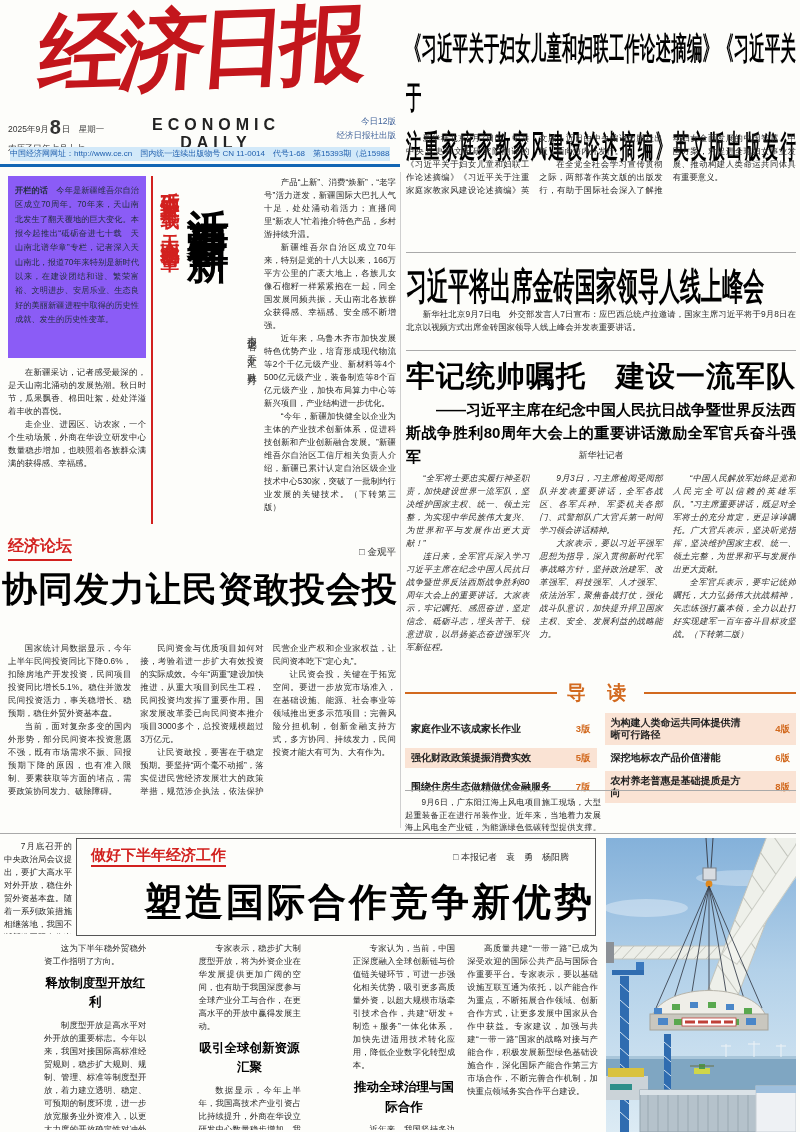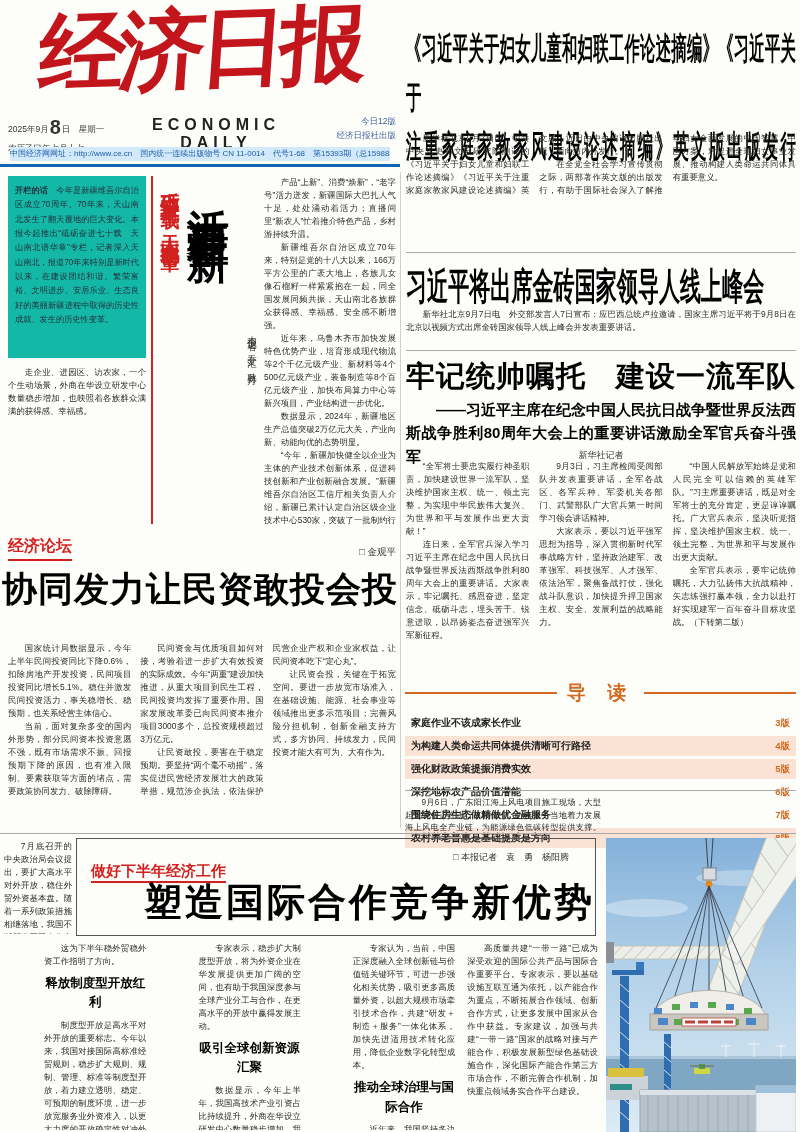--- a/index.html
+++ b/index.html
@@ -33,38 +33,38 @@
   .hr1{left:406px;top:252px;width:390px;}
   .brics-hl{left:406px;top:262px;width:630px;transform:scale(0.62,1.1);transform-origin:0 0;
             font-weight:900;font-size:34px;white-space:nowrap;color:#000;}
   .brics-body{left:406px;top:308px;width:390px;height:36px;}
   .hr2{left:406px;top:350px;width:390px;}
   .mil-hl{left:406px;top:357px;width:390px;text-align:center;font-size:29px;font-weight:700;
           letter-spacing:1px;color:#000;}
   .mil-sub{left:406px;top:398px;width:390px;font-size:15px;font-weight:700;line-height:1.55;
            text-align:justify;text-indent:2em;color:#000;}
   .mil-by{left:406px;top:449px;width:390px;text-align:center;font-size:9px;color:#333;}
-  .mil-cols{left:406px;top:460px;width:390px;height:212px;column-count:3;column-gap:10px;}
+  .mil-cols{left:406px;top:472px;width:390px;height:212px;column-count:3;column-gap:10px;font-style:italic;}
 
   
   .daodu{left:405px;top:680px;width:391px;}
   .daodu-title{display:flex;align-items:center;gap:10px;color:#d2691e;font-weight:900;
                font-size:19px;letter-spacing:8px;justify-content:center;}
   .daodu-title:before,.daodu-title:after{content:"";flex:1;height:2px;background:#d2691e;}
-  .daodu-grid{margin-top:7px;display:grid;grid-template-columns:1fr;gap:3px 8px;}
+  .daodu-grid{margin-top:7px;display:grid;grid-template-columns:1fr 1fr;gap:3px 8px;}
   .daodu-item{display:flex;justify-content:space-between;align-items:center;padding:4px 6px;
               font-size:10px;font-weight:700;color:#222;line-height:1.2;}
   .daodu-item .pg{color:#d2691e;font-weight:700;font-size:9.5px;margin-left:4px;white-space:nowrap;}
   .shaded{background:#fae3d4;gap:28px;}
   .hr3{left:405px;top:790px;width:391px;}
   .caption{left:405px;top:797px;width:196px;height:38px;font-size:8.2px;}
 
   
   .vrule-mid{left:400px;top:172px;height:656px;}
-  .bluebox{left:8px;top:176px;width:138px;height:182px;background:#14b8a6;padding:8px 7px;
+  .bluebox{left:8px;top:176px;width:138px;height:182px;background:#8b5cf6;padding:8px 7px;
            box-sizing:border-box;font-size:8.2px;line-height:1.75;text-align:justify;color:#243040;overflow:hidden;}
   .bluebox b{font-weight:700;}
   .xj-left{left:8px;top:366px;width:138px;height:160px;}
   .xj-kicker{left:151px;top:176px;height:348px;writing-mode:vertical-rl;font-size:19px;font-weight:900;
              color:#d2211f;letter-spacing:3px;border-left:2px solid #d2211f;padding-left:4px;}
   .xj-title{left:180px;top:176px;height:342px;writing-mode:vertical-rl;font-size:42px;font-weight:900;
             letter-spacing:5px;color:#000;font-family:"Liberation Serif","DejaVu Serif",serif;}
   .xj-byline{left:245px;top:328px;height:192px;writing-mode:vertical-rl;font-size:9.5px;color:#333;letter-spacing:2px;}
   .xj-right{left:264px;top:176px;width:132px;height:352px;}
 
@@ -75,21 +75,21 @@
   .forum-hl{left:0;top:566px;width:400px;text-align:center;font-size:35px;font-weight:900;
             letter-spacing:1px;color:#000;}
   .forum-cols{left:8px;top:642px;width:388px;height:186px;column-count:3;column-gap:9px;}
 
   .hr-bottom{left:0;top:833px;width:796px;}
 
   
   .ba-colA{left:4px;top:840px;width:68px;height:94px;}
   .ba-box{left:76px;top:838px;width:520px;height:98px;border:1px solid #555;box-sizing:border-box;}
   .ba-kicker{position:absolute;left:14px;top:7px;font-size:15px;font-weight:900;color:#d2211f;
-             border-bottom:2px solid #d2211f;padding-bottom:0;margin-top:16px;}
+             border-bottom:2px solid #d2211f;padding-bottom:0;}
   .ba-byline{position:absolute;right:26px;top:12px;font-size:9px;color:#333;}
   .ba-hl{position:absolute;left:0;top:38px;width:100%;text-align:right;font-size:38px;
          font-weight:900;letter-spacing:3px;color:#000;}
   .ba-cols{left:4px;top:942px;width:594px;height:188px;display:flex;gap:12px;}
   .ba-c{height:188px;overflow:hidden;}
   .ba-c1,.ba-c2,.ba-c3{width:130px;margin-left:40px;}
   .ba-c4{width:166px;}
   .subhead{font-size:12.5px;font-weight:900;text-align:center;margin:6px 0;text-indent:0;color:#000;}
 
   
@@ -177,38 +177,38 @@
   </div>
   <div class="abs hr hr3"></div>
   <div class="abs caption body-txt">
     <p>9月6日，广东阳江海上风电项目施工现场，大型起重装备正在进行吊装作业。近年来，当地着力发展海上风电全产业链，为能源绿色低碳转型提供支撑。　（中经视觉）</p>
   </div>
 
   <div class="abs bluebox">
     <b>开栏的话</b><span>　今年是新疆维吾尔自治区成立70周年。70年来，天山南北发生了翻天覆地的巨大变化。本报今起推出“砥砺奋进七十载　天山南北谱华章”专栏，记者深入天山南北，报道70年来特别是新时代以来，在建设团结和谐、繁荣富裕、文明进步、安居乐业、生态良好的美丽新疆进程中取得的历史性成就、发生的历史性变革。</span>
   </div>
   <div class="abs xj-left body-txt">
+    <p>在新疆采访，记者感受最深的，是天山南北涌动的发展热潮。秋日时节，瓜果飘香、棉田吐絮，处处洋溢着丰收的喜悦。</p>
     <p>走企业、进园区、访农家，一个个生动场景，外商在华设立研发中心数量稳步增加，也映照着各族群众满满的获得感、幸福感。</p>
   </div>
   <div class="abs xj-kicker">砥砺奋进七十载　天山南北谱华章</div>
   <div class="abs xj-title">活力新疆日日新</div>
   <div class="abs xj-byline">本报记者　乔文汇　耿丹丹</div>
   <div class="abs xj-right body-txt">
     <p>产品“上新”、消费“焕新”，“老字号”活力迸发，新疆国际大巴扎人气十足，处处涌动着活力；直播间里“新农人”忙着推介特色产品，乡村游持续升温。</p>
     <p>新疆维吾尔自治区成立70年来，特别是党的十八大以来，166万平方公里的广袤大地上，各族儿女像石榴籽一样紧紧抱在一起，同全国发展同频共振，天山南北各族群众获得感、幸福感、安全感不断增强。</p>
     <p>近年来，乌鲁木齐市加快发展特色优势产业，培育形成现代物流等2个千亿元级产业、新材料等4个500亿元级产业，装备制造等8个百亿元级产业，加快布局算力中心等新兴项目，产业结构进一步优化。</p>
-    <p>数据显示，2024年，新疆地区生产总值突破2万亿元大关，产业向新、动能向优的态势明显。</p>
     <p>“今年，新疆加快健全以企业为主体的产业技术创新体系，促进科技创新和产业创新融合发展。”新疆维吾尔自治区工信厅相关负责人介绍，新疆已累计认定自治区级企业技术中心530家，突破了一批制约行业发展的关键技术。（下转第三版）</p>
   </div>
 
   <div class="abs forum-label">经济论坛</div>
   <div class="abs forum-author">□ 金观平</div>
   <div class="abs forum-hl">协同发力让民资敢投会投</div>
   <div class="abs forum-cols body-txt">
-    <p>国家统计局数据显示，今年上半年民间投资同比下降0.6%，扣除房地产开发投资，民间项目投资同比增长5.1%。稳住并激发民间投资活力，事关稳增长、稳预期，也关系经营主体信心。</p>
+    <p>国家统计局数据显示，今年上半年民间投资同比下降0.6%，扣除房地产开发投资，民间项目投资同比增长5.1%。稳住并激发民间投资活力，事关稳增长、稳预期，稳住外贸外资基本盘。</p>
     <p>当前，面对复杂多变的国内外形势，部分民间资本投资意愿不强，既有市场需求不振、回报预期下降的原因，也有准入限制、要素获取等方面的堵点，需要政策协同发力、破除障碍。</p>
     <p>民间资金与优质项目如何对接，考验着进一步扩大有效投资的实际成效。今年“两重”建设加快推进，从重大项目到民生工程，民间投资均发挥了重要作用。国家发展改革委已向民间资本推介项目3000多个，总投资规模超过3万亿元。</p>
     <p>让民资敢投，要害在于稳定预期。要坚持“两个毫不动摇”，落实促进民营经济发展壮大的政策举措，规范涉企执法，依法保护民营企业产权和企业家权益，让民间资本吃下“定心丸”。</p>
     <p>让民资会投，关键在于拓宽空间。要进一步放宽市场准入，在基础设施、能源、社会事业等领域推出更多示范项目；完善风险分担机制，创新金融支持方式，多方协同、持续发力，民间投资才能大有可为、大有作为。</p>
   </div>
 
   <div class="abs hr hr-bottom"></div>
 
   <div class="abs ba-colA body-txt">
     <p>7月底召开的中央政治局会议提出，要扩大高水平对外开放，稳住外贸外资基本盘。随着一系列政策措施相继落地，我国不断塑造国际合作竞争新优势。</p>

